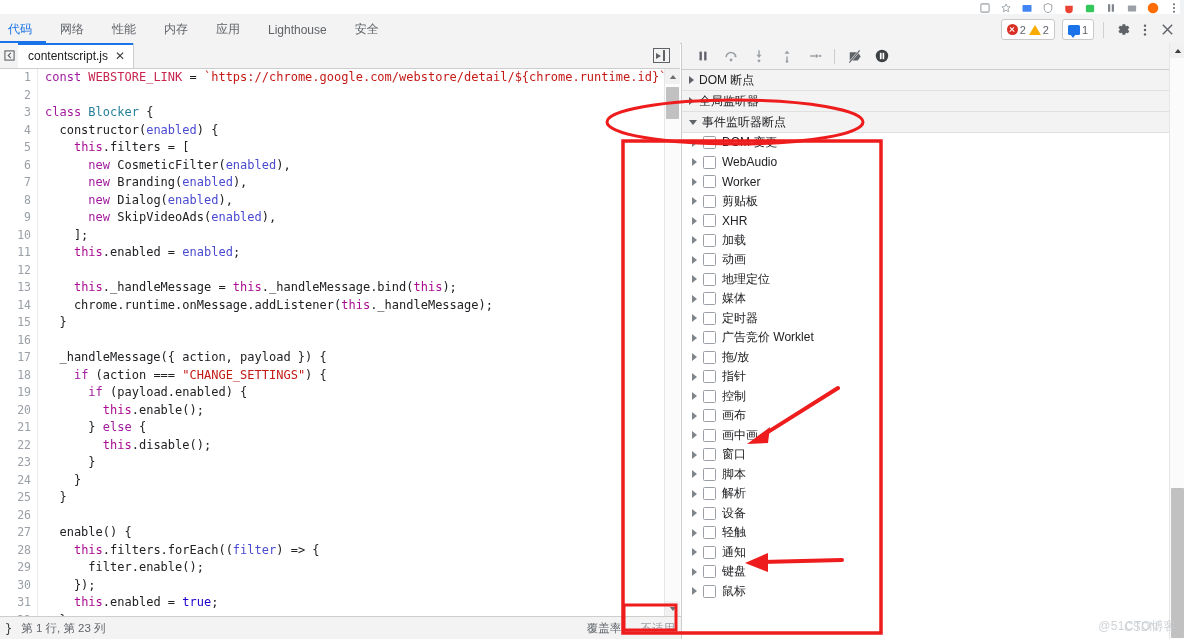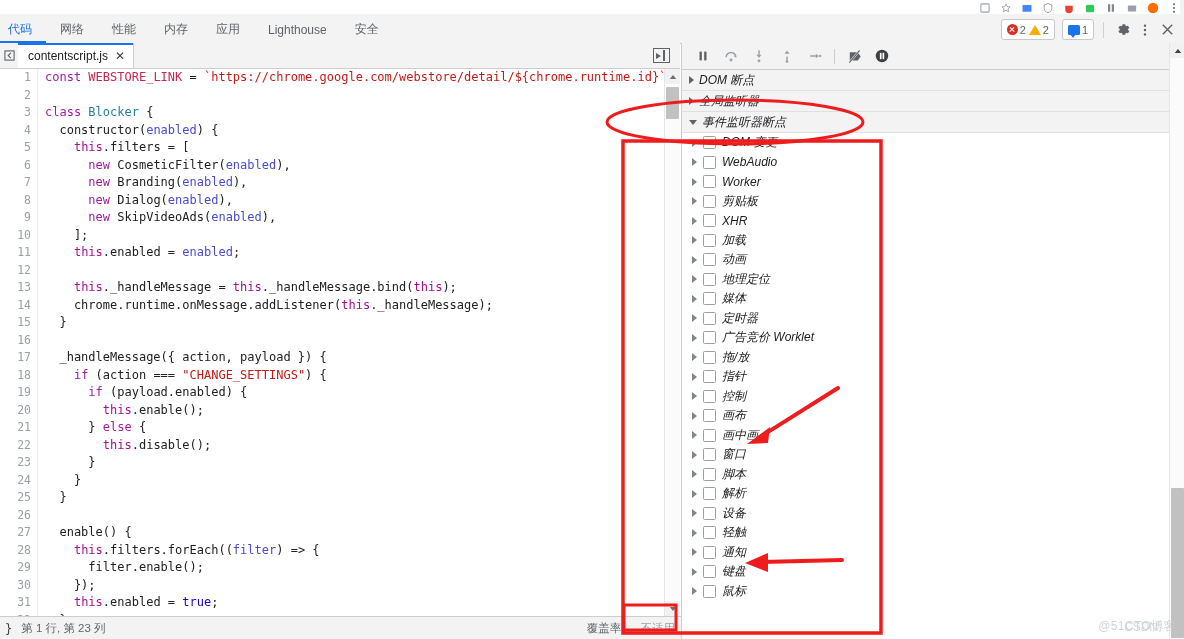--- a/index.html
+++ b/index.html
@@ -77,21 +77,20 @@
   .vdiv{width:1px;height:16px;background:#d0d0d0;margin:0 8px 0 2px;}
   .icon-btn{width:22px;height:22px;display:flex;align-items:center;justify-content:center;cursor:default;}
 
   
   .pane-left{
     position:absolute;left:0;top:43px;width:680px;height:573px;background:#ffffff;overflow:hidden;
   }
   .pane-right{
     position:absolute;left:681px;top:43px;width:503px;height:596px;background:#ffffff;overflow:hidden;
     border-left:1px solid #cdcdcd;
-    font-style:italic;
   }
 
   
   .file-tabbar{
     position:absolute;left:0;top:0;width:680px;height:25px;background:#f3f3f3;
     border-bottom:1px solid #cdcdcd;display:flex;align-items:center;
   }
   .nav-toggle{
     width:18px;height:25px;display:flex;align-items:center;justify-content:center;flex:0 0 auto;
   }

